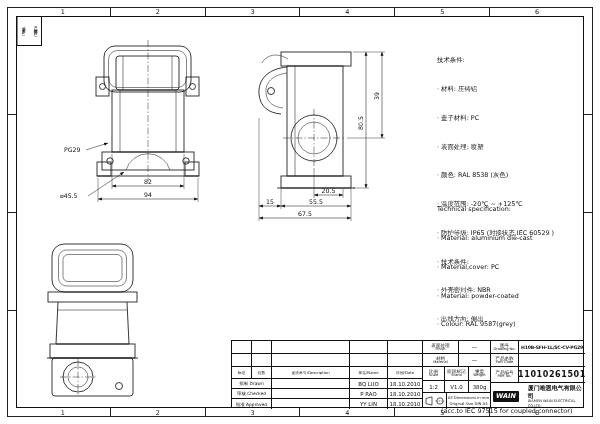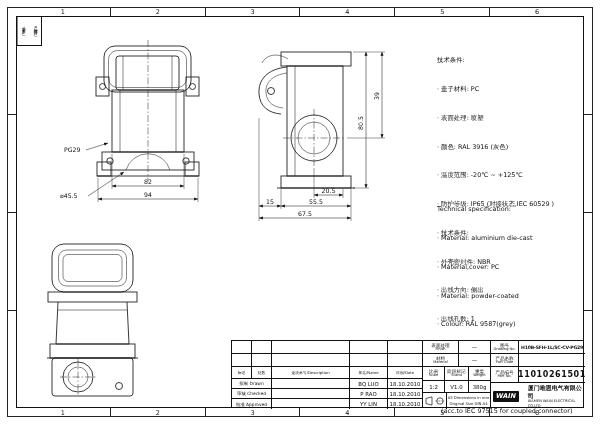--- a/index.html
+++ b/index.html
@@ -192,23 +192,24 @@
       <text transform="rotate(-90 379 96)" x="379" y="96" text-anchor="middle">39</text>
       <text x="328.5" y="192.5" text-anchor="middle">20.5</text>
       <text x="270" y="203.5" text-anchor="middle">15</text>
       <text x="316" y="203.5" text-anchor="middle">55.5</text>
       <text x="305" y="215.5" text-anchor="middle">67.5</text>
     </g>
   </svg>
 
   <div class="specs specs-cn">
     <div class="spec-line">技术条件:</div>
+    <div class="spec-line">· 材料: 压铸铝</div>
     <div class="spec-line">· 盖子材料: PC</div>
     <div class="spec-line">· 表面处理: 喷塑</div>
-    <div class="spec-line">· 颜色: RAL 3916 (灰色)</div>
+    <div class="spec-line">· 颜色: RAL 8538 (灰色)</div>
     <div class="spec-line">· 温度范围: -20℃ ~ +125℃</div>
     <div class="spec-line">· 防护等级: IP65 (对接状态,IEC 60529 )</div>
     <div class="spec-line">· 技术条件:</div>
     <div class="spec-line">· 外壳密封件: NBR</div>
     <div class="spec-line">· 出线方向: 侧出</div>
     <div class="spec-line">· 出线孔数: 1</div>
     
   </div>
 
   <div class="specs specs-en">

